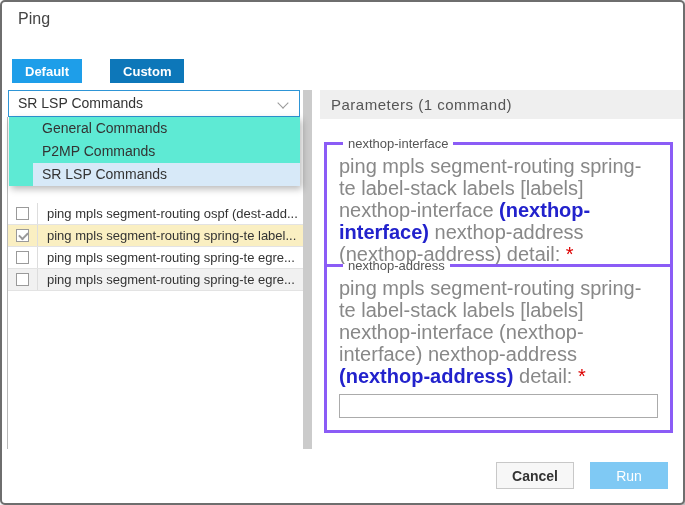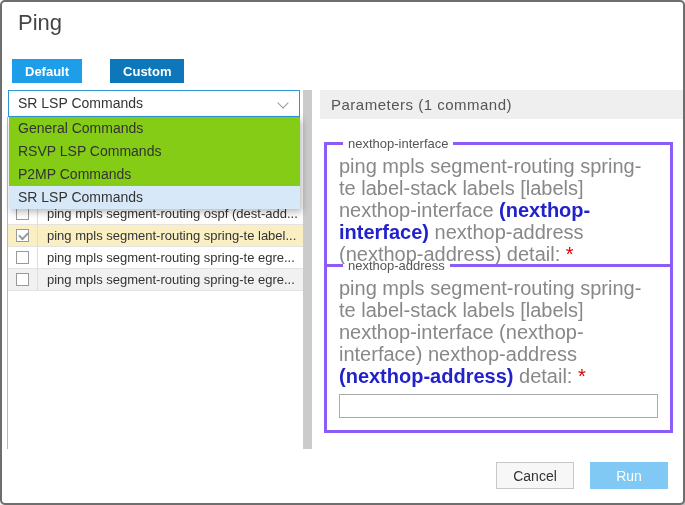--- a/index.html
+++ b/index.html
@@ -6,21 +6,21 @@
   html,body { width:685px; height:505px; background:#fff; font-family:"Liberation Sans", sans-serif; }
   .dialog {
     position:relative; width:685px; height:505px;
     background:#fff; border:2px solid #6e6e6e; border-radius:5px;
     box-shadow:3px 3px 6px rgba(0,0,0,0.35);
     overflow:hidden;
   }
   .abs { position:absolute; }
 
   
-  .title { left:16px; top:8px; font-size:22px; color:#454545; }
+  .title { left:16px; top:8px; font-size:16px; color:#454545; }
 
   
   .tabs { left:10px; top:57px; display:flex; }
   .tab { height:24px; padding:0 13px; font-size:13px; font-weight:bold; color:#fff;
          display:flex; align-items:center; cursor:pointer; }
   .tab.default { background:#1e9ee9; }
   .tab.custom  { background:#0d77b9;margin-left:28px; }
 
   
   .cmd-select {
@@ -49,22 +49,22 @@
              display:flex; align-items:center; justify-content:center; }
   .checkbox { width:13px; height:13px; border:1px solid #9a9a9a; background:#fff; position:relative; }
   .checkbox.checked::after {
     content:""; position:absolute; left:2px; top:2px; width:7px; height:4px;
     border-left:2px solid #999; border-bottom:2px solid #999; transform:rotate(-45deg);
   }
   .row-label { font-size:13px; color:#333; padding-left:9px; white-space:nowrap;
                overflow:hidden; flex:1; }
 
   
-  .popup { left:7px; top:115px; width:291px; background:#84cc16; z-index:20;
-           box-shadow:2px 3px 7px rgba(0,0,0,0.28); }
+  .popup { left:7px; top:115px; width:291px; background:#5eead4; z-index:20;
+           box-shadow:2px 3px 7px rgba(0,0,0,0.28);padding-left:24px; }
   .popup-item { height:23px; line-height:23px; padding-left:9px; font-size:14px; color:#333;
                 cursor:pointer; white-space:nowrap; }
   .popup-item.highlighted { background:#d7e9f8; }
 
   
   .param-header { left:318px; top:88px; width:418px; height:29px; background:#efefef;
                   font-size:15px; color:#555; line-height:29px; padding-left:11px;
                   letter-spacing:0.5px; }
   fieldset.param-box { position:absolute; left:322px; width:349px;
                        border:3px solid #8b5cf6; padding:2px 12px 12px 12px; background:#fff; }
@@ -73,21 +73,21 @@
   fieldset.param-box legend { font-size:13px; color:#555; padding:0 5px; margin-left:4px; }
   .param-desc { font-size:20px; line-height:22px; color:#888; margin-top:2px; }
   .param-desc .em { color:#2222cc; font-weight:bold; }
   .param-desc .req { color:#dd0000; }
   .param-input { display:block; margin-top:7px; width:100%; height:24px;
                  border:1px solid #ababab; background:#fff; font-size:14px; padding:0 6px; }
 
   
   .btn { position:absolute; top:460px; width:78px; height:27px; font-size:14px;
          display:flex; align-items:center; justify-content:center; cursor:pointer; }
-  .btn-cancel { left:494px; background:#f7f7f7; border:1px solid #c8c8c8; color:#333; }
+  .btn-cancel { left:494px; background:#f7f7f7; border:1px solid #c8c8c8; color:#333;font-weight:bold; }
   .btn-run { left:588px; background:#7fc9f4; border:1px solid #7fc9f4; color:#fff; }
 </style>
 </head>
 <body>
 
 <div class="dialog">
 
   <div class="abs title">Ping</div>
 
   <div class="abs tabs">
@@ -125,21 +125,20 @@
     <div class="cmd-row striped">
       <span class="cb-cell">
           <span class="checkbox"></span>
         </span>
       <span class="row-label">ping mpls segment-routing spring-te egre...</span>
     </div>
   </div>
 
   <div class="abs popup">
     <div class="popup-item">General Commands</div>
-    <div class="popup-item">RSVP LSP Commands</div>
     <div class="popup-item">P2MP Commands</div>
     <div class="popup-item highlighted">SR LSP Commands</div>
   </div>
 
   <div class="abs param-header">Parameters (1 command)</div>
 
   <fieldset class="param-box fs1">
     <legend>nexthop-interface</legend>
     <div class="param-desc"><span>ping mpls segment-routing spring-te label-stack labels [labels] nexthop-interface </span><span class="em">(nexthop-interface)</span><span> nexthop-address (nexthop-address) detail: </span><span class="req">*</span></div>
     <input class="param-input" type="text" value="" style="">

